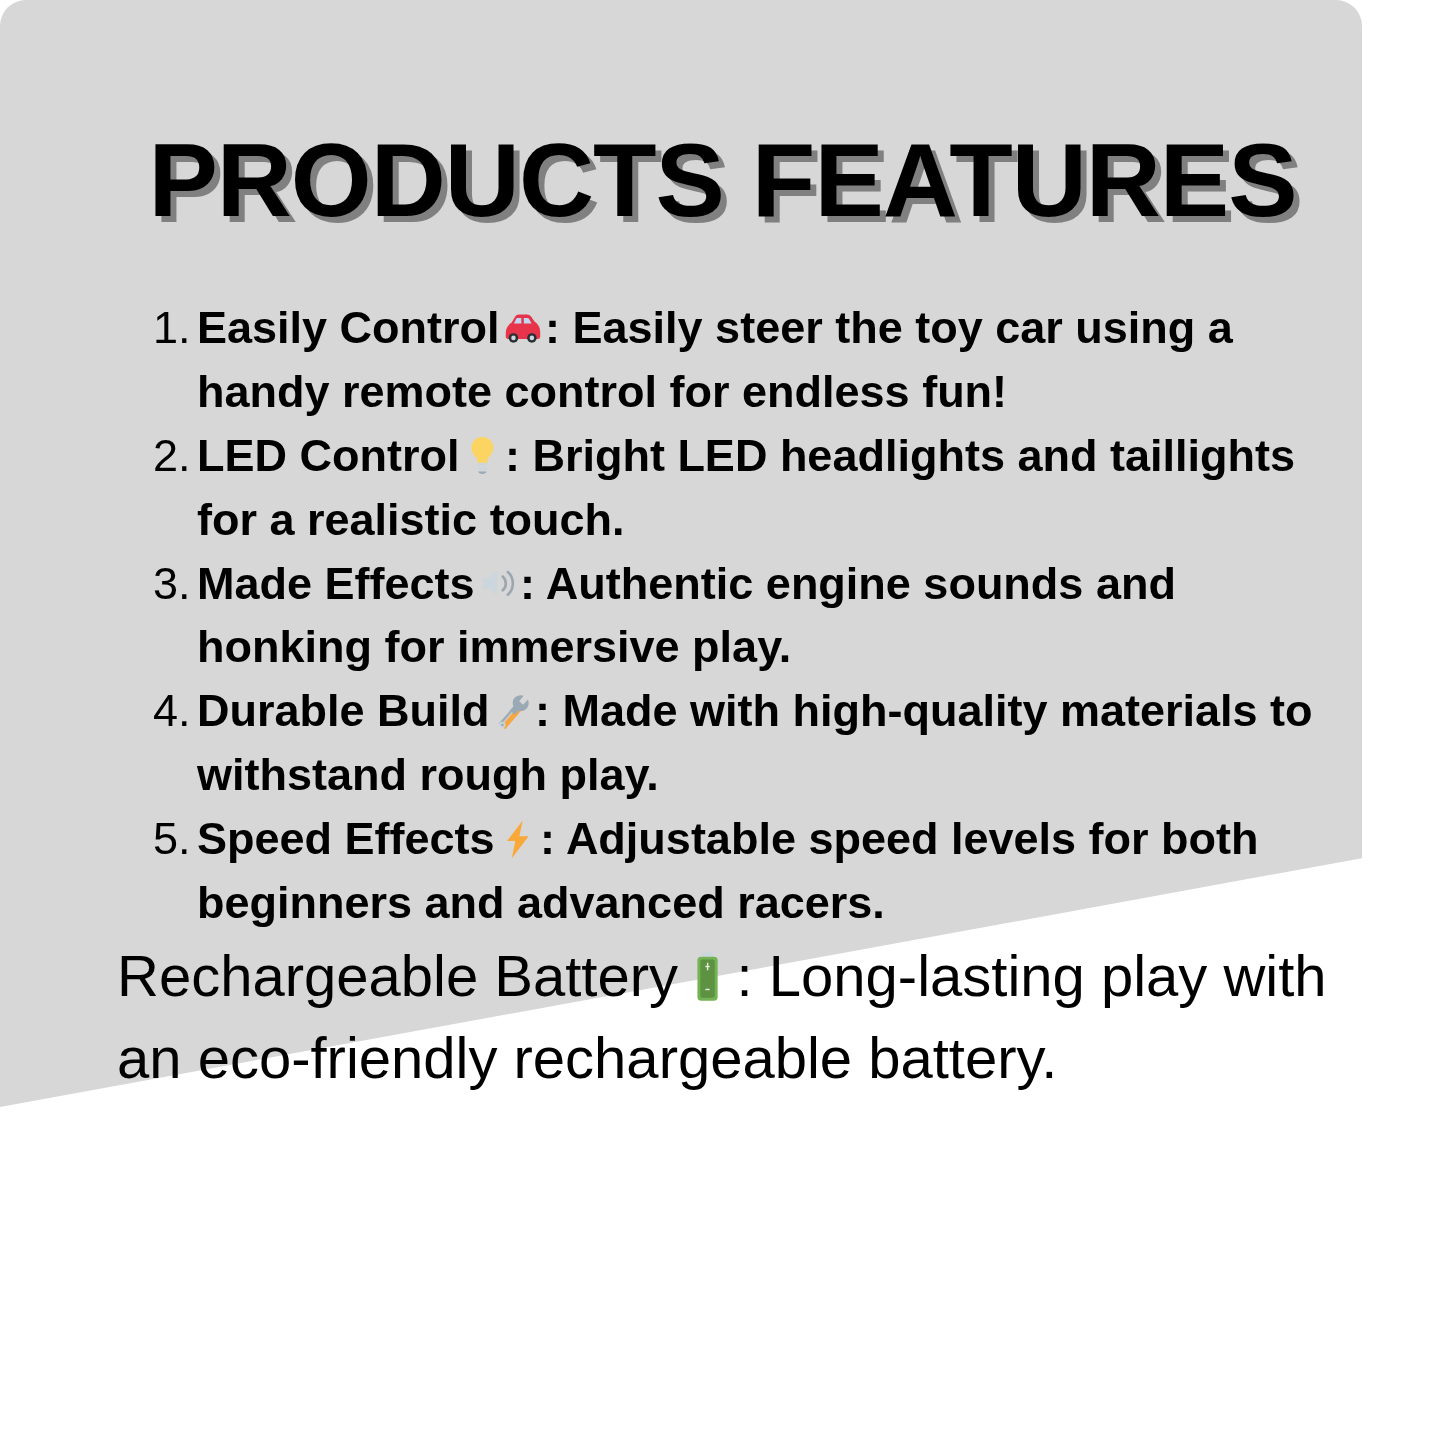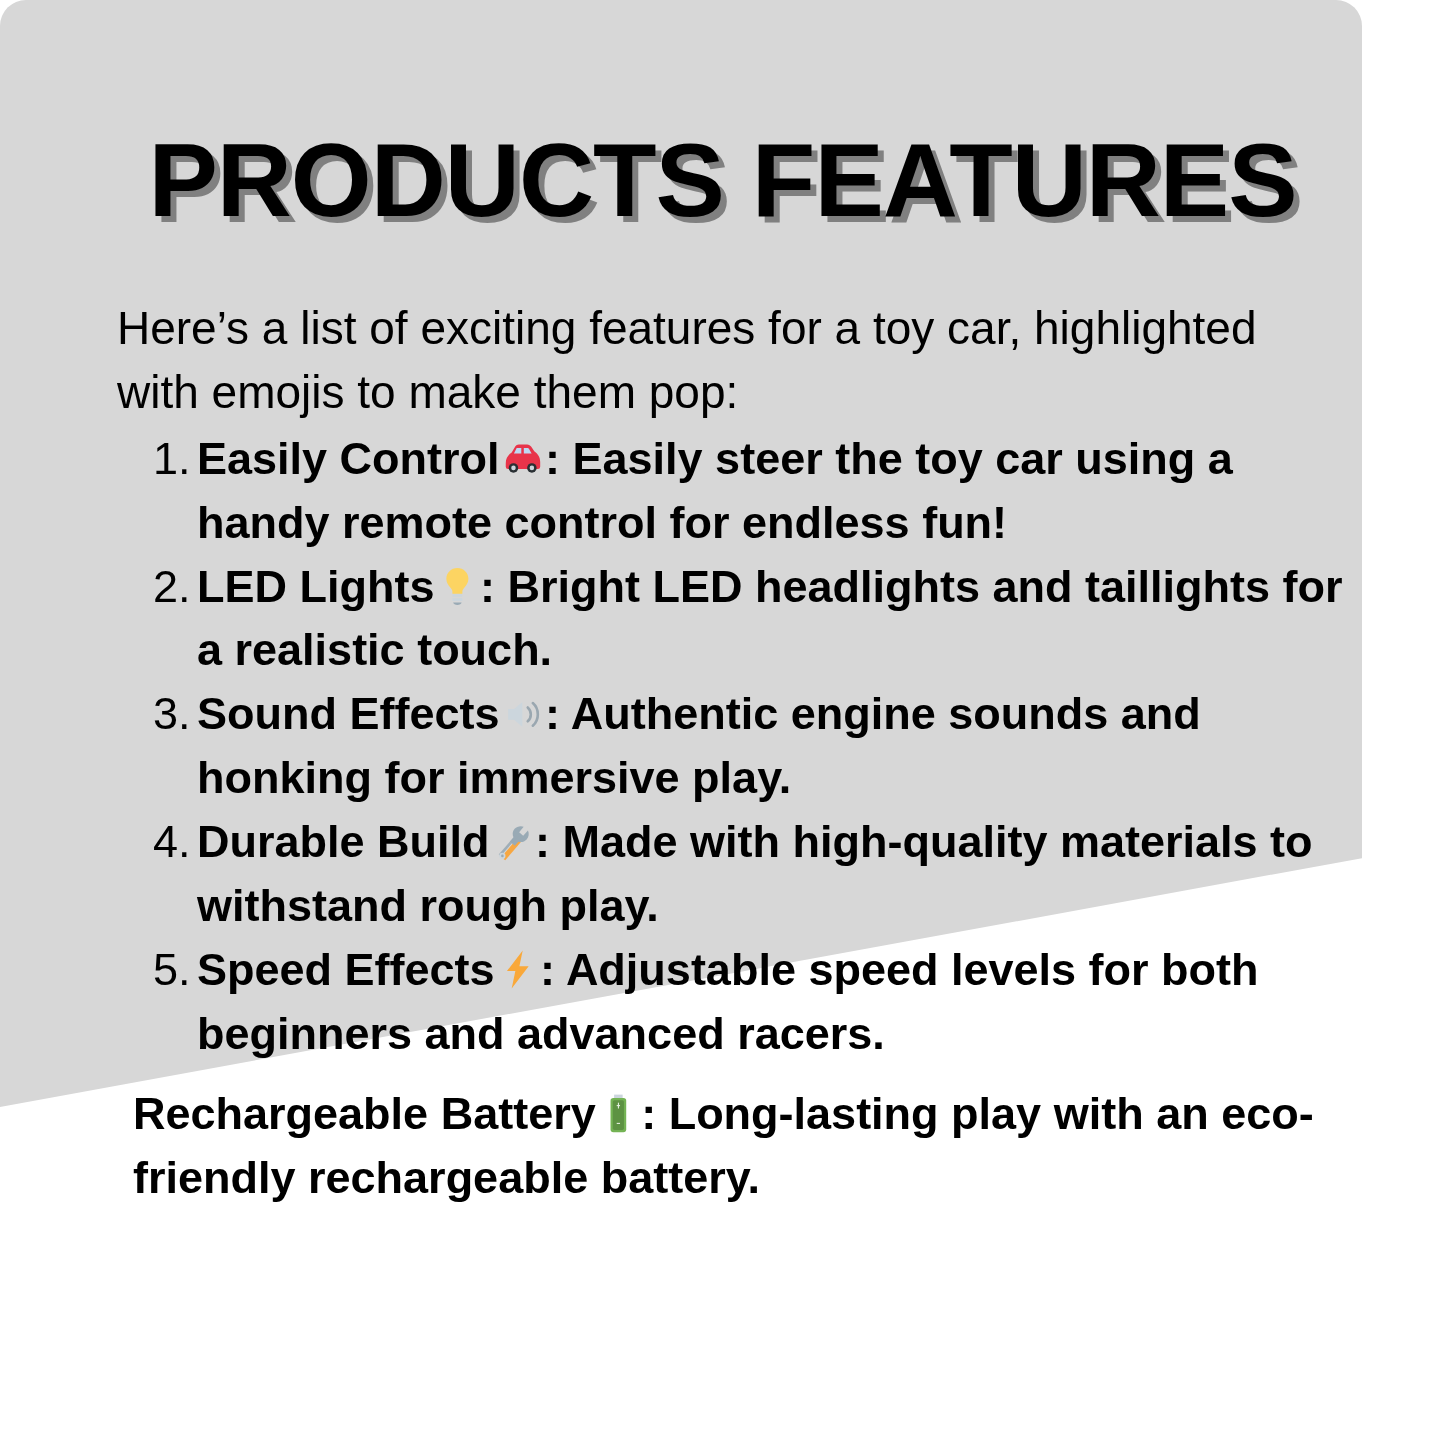--- a/index.html
+++ b/index.html
@@ -92,24 +92,24 @@
     text-align: left;
     font-weight: normal;
   }
 
   .emoji {
     font-family: "DejaVu Sans", sans-serif;
     font-weight: normal;
   }
 
   .tail {
-    font-size: 45px;
+    font-size: 58px;
     line-height: 1.42;
-    font-weight: bold;
-    margin: 16px;
+    font-weight: normal;
+    margin: 0;
     padding-left: 0;
   }
 
   
   .eglyph {
     display: inline-block;
     vertical-align: -0.14em;
     width: 0.95em;
     height: 0.95em;
     margin: 0 0.03em;
@@ -121,45 +121,44 @@
 <div id="slide">
 
   <div id="bg-shape"></div>
 
   <div id="content">
 
     <div id="title">PRODUCTS FEATURES</div>
 
     <div id="body">
 
-      <p class="intro">Here’s a list of exciting features for a toy car, highlighted with emojis to make them pop:</p>
 
       <ol class="features">
 
         <li>
           <span class="marker">1.</span><span>Easily Control</span><span class="emoji"><span class="eglyph" aria-hidden="true"><svg viewBox="0 0 36 36" width="100%" height="100%">
                   <path fill="#e8344a" d="M4 22c0-4 2-7 5-9l2.5-4.2C12.2 7.1 13.6 6.3 15 6.3h7c1.5 0 2.8.8 3.5 2L28 12c3 2 5 5 5 9v4a2 2 0 0 1-2 2H6a2 2 0 0 1-2-2v-4z"></path>
                   <path fill="#bdd9f2" d="M13.2 9.2h3.9v4.6H10.9l2.3-4.6zM19.2 9.2h3.2c.5 0 .9.2 1.1.6l2.3 4h-6.6V9.2z"></path>
                   <circle fill="#292f33" cx="10.5" cy="26" r="4"></circle>
                   <circle fill="#ccd6dd" cx="10.5" cy="26" r="1.9"></circle>
                   <circle fill="#292f33" cx="26" cy="26" r="4"></circle>
                   <circle fill="#ccd6dd" cx="26" cy="26" r="1.9"></circle>
                 </svg></span></span><span>: </span><span>Easily steer the toy car using a handy remote control for endless fun!</span>
         </li>
 
         <li>
-          <span class="marker">2.</span><span>LED Lights</span><span class="emoji"><span class="eglyph" aria-hidden="true"><svg viewBox="0 0 36 36" width="100%" height="100%">
+          <span class="marker">2.</span><span>LED Control</span><span class="emoji"><span class="eglyph" aria-hidden="true"><svg viewBox="0 0 36 36" width="100%" height="100%">
                   <path fill="#fcd462" d="M18 2.5c-5.2 0-9.3 4.1-9.3 9.1 0 3.5 1.8 5.5 3.3 7.3 1 1.2 1.8 2.2 1.8 3.3v2.1h8.4v-2.1c0-1.1.8-2.1 1.8-3.3 1.5-1.8 3.3-3.8 3.3-7.3 0-5-4.1-9.1-9.3-9.1z"></path>
                   <path fill="#ccd6dd" d="M13.8 24.6h8.4v2.2h-8.4zM13.8 28.1h8.4v2.2h-8.4z"></path>
                   <path fill="#99aab5" d="M14.4 31.6h7.2c-.3 1.2-1.8 2.1-3.6 2.1s-3.3-.9-3.6-2.1z"></path>
                 </svg></span></span><span>: </span><span>Bright LED headlights and taillights for a realistic touch.</span>
         </li>
 
         <li>
-          <span class="marker">3.</span><span>Sound Effects</span><span class="emoji"><span class="eglyph" aria-hidden="true"><svg viewBox="0 0 36 36" width="100%" height="100%">
+          <span class="marker">3.</span><span>Made Effects</span><span class="emoji"><span class="eglyph" aria-hidden="true"><svg viewBox="0 0 36 36" width="100%" height="100%">
                   <path fill="#ccd6dd" d="M6 13.5h5l7-6v21l-7-6H6z"></path>
                   <path fill="none" stroke="#9aa7b0" stroke-width="2.2" stroke-linecap="round" d="M22.5 12.2c1.6 1.4 2.6 3.4 2.6 5.8s-1 4.4-2.6 5.8"></path>
                   <path fill="none" stroke="#9aa7b0" stroke-width="2.2" stroke-linecap="round" d="M26.8 8.5c2.6 2.3 4.2 5.6 4.2 9.5s-1.6 7.2-4.2 9.5"></path>
                 </svg></span></span><span>: </span><span>Authentic engine sounds and honking for immersive play.</span>
         </li>
 
         <li>
           <span class="marker">4.</span><span>Durable Build</span><span class="emoji"><span class="eglyph" aria-hidden="true"><svg viewBox="0 0 36 36" width="100%" height="100%">
                   <path fill="#f7a741" d="M8.5 30.5 24 12.5l3.2 2.8L12 33z"></path>
                   <path fill="#99aab5" d="M27.5 4.8c-2.6-1-5.7-.3-7.6 1.8-1.9 2.1-2.1 5-.9 7.3l-3 3.4 4 3.5 3-3.4c2.4.8 5.2.2 7-1.8 1.9-2.1 2.3-5.1 1.1-7.6l-4 4.5-3.4-3 3.8-4.7z"></path>

